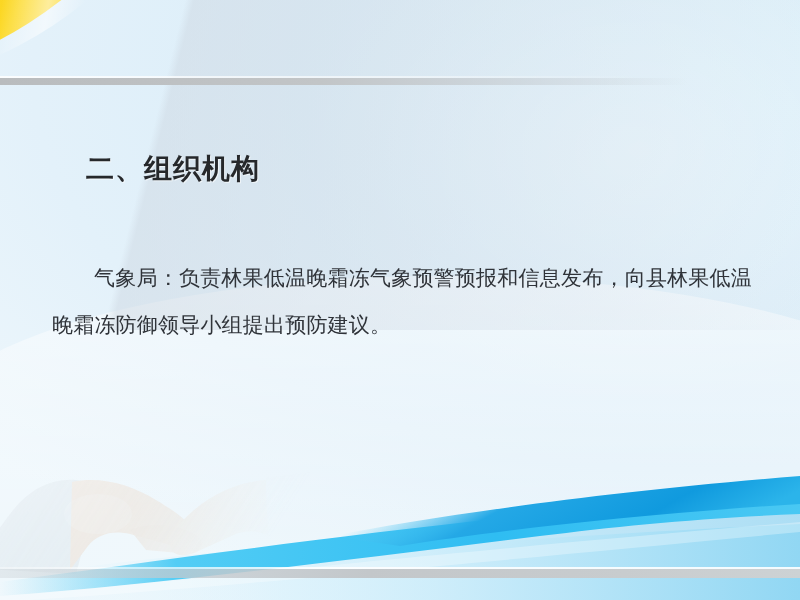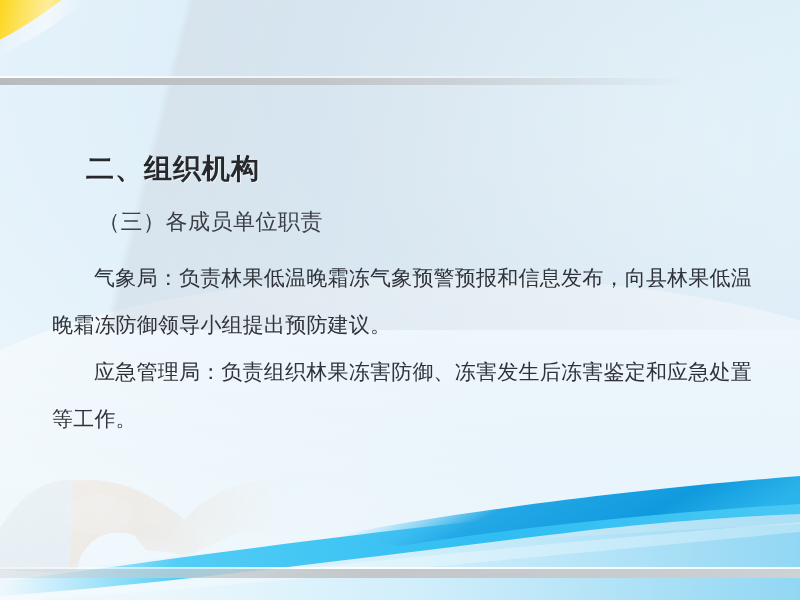--- a/index.html
+++ b/index.html
@@ -233,21 +233,19 @@
     <path d="M0,126 C180,112 400,86 800,52 L800,62 C420,98 190,120 0,132 Z" fill="#ffffff" opacity="0.30"></path>
   </svg>
 
   <div class="rule-bottom-hi"></div>
   <div class="rule-bottom"></div>
 
   <div class="content">
 
     <div class="slide-title">二、组织机构</div>
 
-    <div class="slide-subtitle">（三）各成员单位职责</div>
 
     <div class="body-block">
       <p class="para">气象局：负责林果低温晚霜冻气象预警预报和信息发布，向县林果低温晚霜冻防御领导小组提出预防建议。</p>
-      <p class="para">应急管理局：负责组织林果冻害防御、冻害发生后冻害鉴定和应急处置等工作。</p>
     </div>
 
   </div>
 </div>
 
 </body></html>

